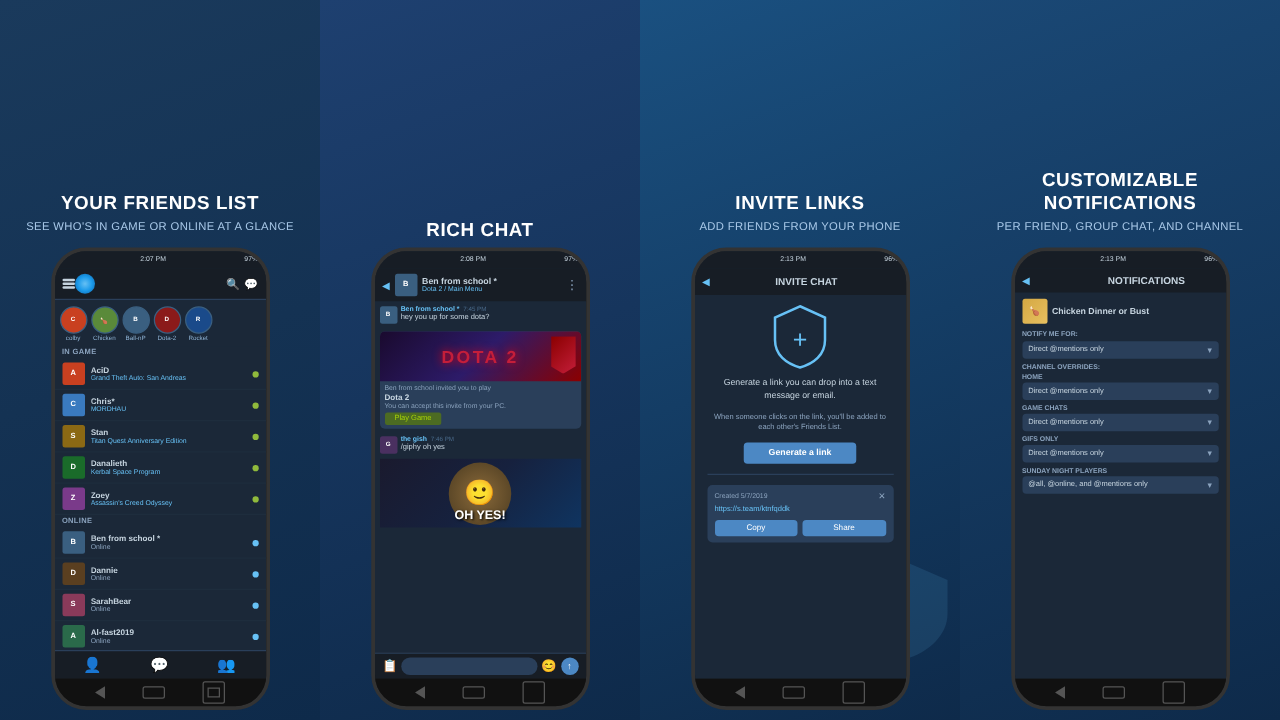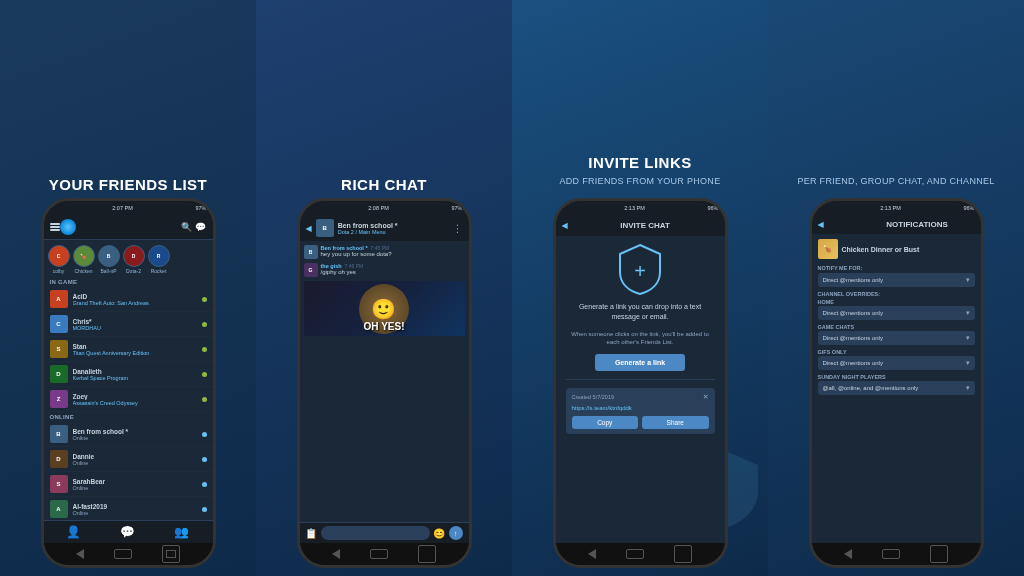--- a/index.html
+++ b/index.html
@@ -471,20 +471,22 @@
     .notif-chevron { font-size: 7px; color: #8ba3be; }
 
     .notif-channel-section { margin-top: 2px; }
     .notif-channel-label { font-size: 5.5px; color: #8ba3be; margin: 2px 0 1px; font-weight: bold; text-transform: uppercase; }
   </style>
 </head>
 <body>
 
 <div class="panel panel-1">
   <div class="panel-title">YOUR FRIENDS LIST</div>
+  <div class="panel-subtitle">SEE WHO'S IN GAME OR
+ONLINE AT A GLANCE</div>
 
   <div class="phone-frame">
     <div class="phone-screen phone1-screen">
 
       <div class="status-bar">
         <span style="font-size:5px;"></span>
         <span>2:07 PM</span>
         <div class="status-icons">
           <span>97%</span>
         </div>
@@ -653,20 +655,32 @@
           <div class="msg-avatar" style="background:#3a5f80;">B</div>
           <div class="msg-content">
             <div style="display:flex;gap:3px;align-items:baseline;">
               <span class="msg-sender">Ben from school *</span>
               <span class="msg-time">7:45 PM</span>
             </div>
             <div class="msg-text">hey you up for some dota?</div>
           </div>
         </div>
 
+        <div class="dota2-card">
+          <div class="dota2-banner">
+            <div style="position:absolute;right:4px;top:4px;width:20px;height:30px;background:linear-gradient(135deg,#8b0000,#c41e3a);clip-path:polygon(0 0,100% 0,100% 80%,50% 100%,0 80%);"></div>
+            <span class="dota2-text">DOTA 2</span>
+          </div>
+          <div class="dota2-info">
+            <div style="font-size:5.5px;color:#8ba3be;line-height:1.3;">Ben from school invited you to play</div>
+            <div class="dota2-title">Dota 2</div>
+            <div style="font-size:5.5px;color:#8ba3be;">You can accept this invite from your PC.</div>
+            <div class="dota2-play-btn">Play Game</div>
+          </div>
+        </div>
 
         <div class="chat-msg">
           <div class="msg-avatar" style="background:#4a3060;">G</div>
           <div class="msg-content">
             <div style="display:flex;gap:3px;align-items:baseline;">
               <span class="msg-sender">the gish</span>
               <span class="msg-time">7:46 PM</span>
             </div>
             <div class="msg-text">/giphy oh yes</div>
           </div>
@@ -755,20 +769,22 @@
 
     <div class="phone-bottom-bar">
       <div class="nav-btn-triangle"></div>
       <div class="nav-btn"></div>
       <div style="width:18px;height:18px;border:1.5px solid #555;border-radius:2px;"></div>
     </div>
   </div>
 </div>
 
 <div class="panel panel-4">
+  <div class="panel-title">CUSTOMIZABLE
+NOTIFICATIONS</div>
   <div class="panel-subtitle">PER FRIEND, GROUP CHAT, AND
 CHANNEL</div>
 
   <div class="phone-frame">
     <div class="phone-screen notif-screen">
       <div class="status-bar">
         <span style="font-size:5px;"></span>
         <span>2:13 PM</span>
         <span>96%</span>
       </div>

